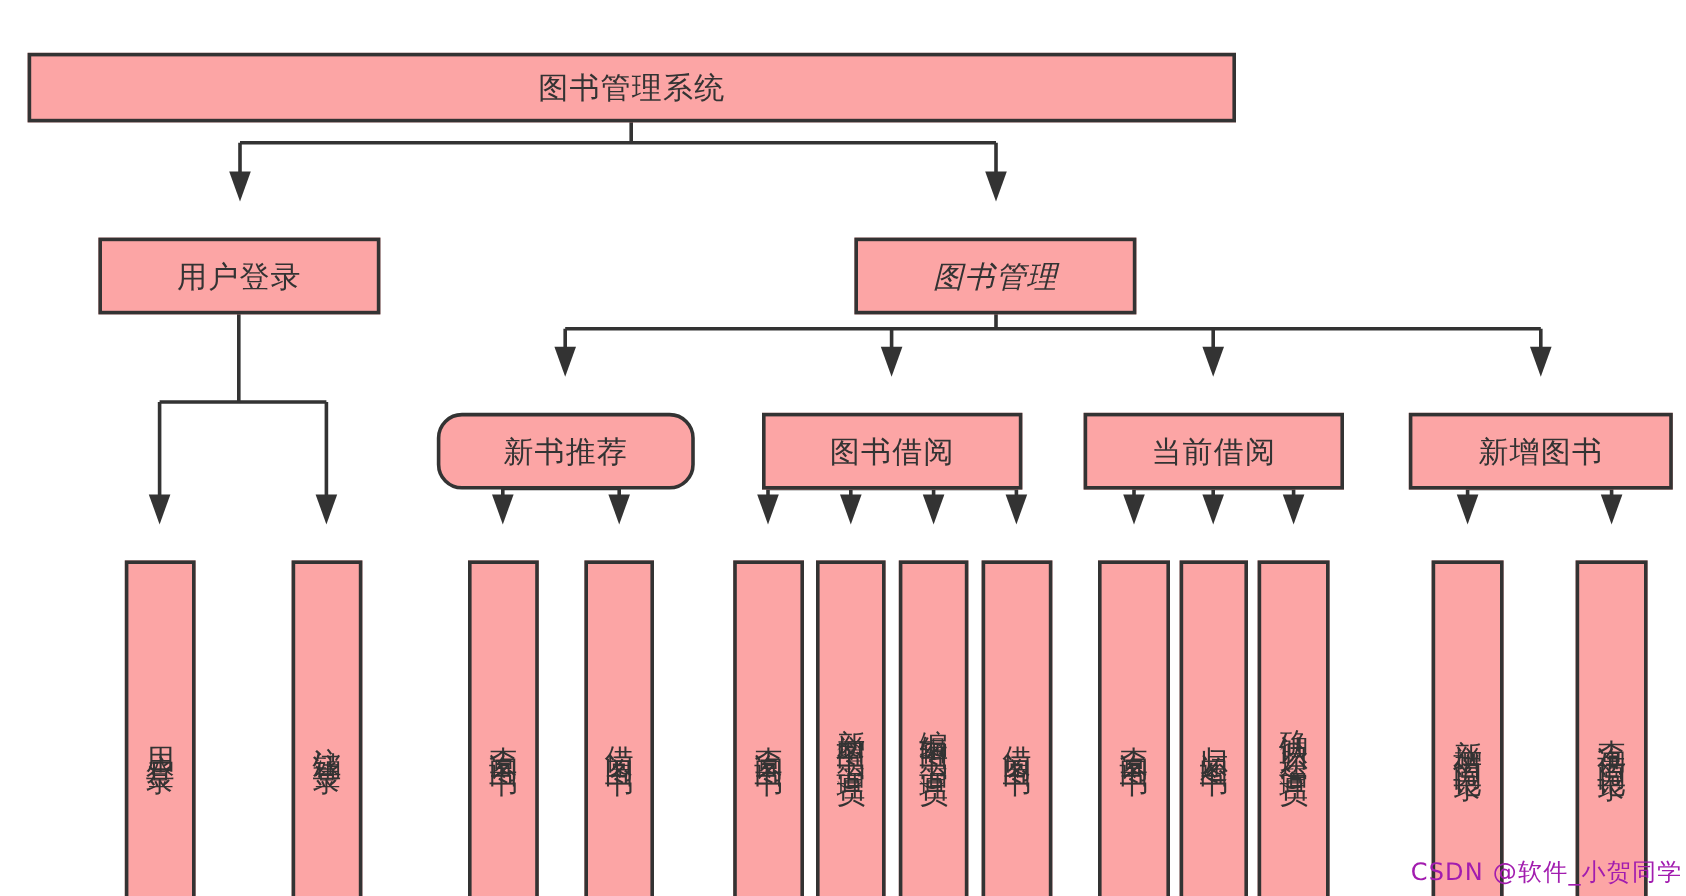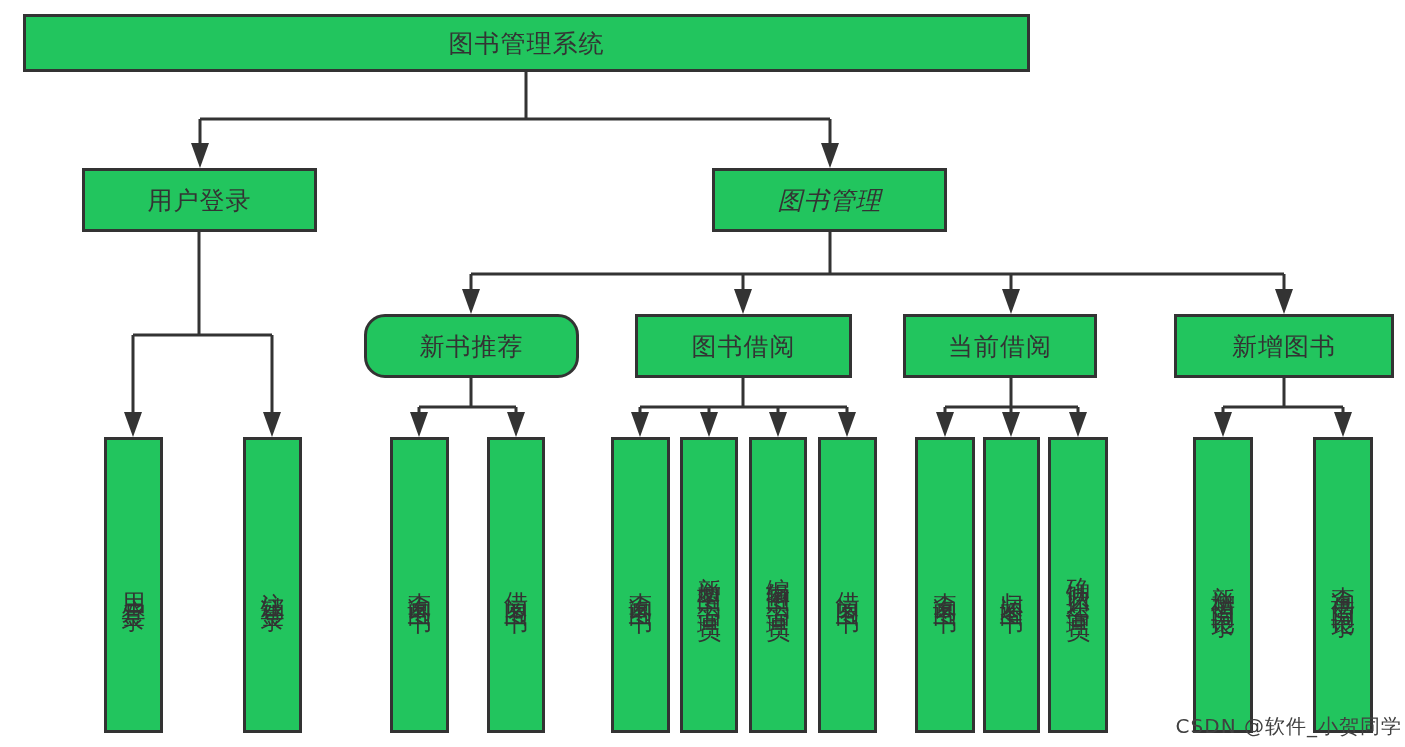--- a/index.html
+++ b/index.html
@@ -17,45 +17,46 @@
   }
   .connectors {
     position: absolute;
     left: 0; top: 0;
     width: 1405px; height: 747px;
   }
   .node {
     position: absolute;
     box-sizing: border-box;
     border: 3px solid #333333;
-    background: #22c55e;
+    background: #fca5a5;
     display: flex;
     align-items: center;
     justify-content: center;
     color: #333333;
+    margin-top: 30px;
   }
   .hlabel {
     font-size: 25px;
     letter-spacing: 1px;
     white-space: nowrap;
   }
   .leaf .vtext {
     writing-mode: vertical-rl;
     text-orientation: mixed;
     font-size: 24px;
     letter-spacing: 6px;
     line-height: 1;
     white-space: nowrap;
   }
   .watermark {
     position: absolute;
     right: 3px;
     bottom: 7px;
     font-size: 20px;
-    color: #404040;
+    color: #a21caf;
     letter-spacing: 1px;
     white-space: nowrap;
     z-index: 5;
   }
 </style>
 </head>
 <body>
 
 <div class="canvas">
 
@@ -109,21 +110,21 @@
   <div class="node" style="left:712px; top:168px; width:235px; height:64px;font-style:italic;">
     <span class="hlabel">图书管理</span>
   </div>
 
   <div class="node" style="left:364px; top:314px; width:215px; height:64px;border-radius:21px;">
     <span class="hlabel">新书推荐</span>
   </div>
   <div class="node" style="left:635px; top:314px; width:217px; height:64px;text-align:right;">
     <span class="hlabel">图书借阅</span>
   </div>
-  <div class="node" style="left:903px; top:314px; width:194px; height:64px;">
+  <div class="node" style="left:903px; top:314px; width:217px; height:64px;">
     <span class="hlabel">当前借阅</span>
   </div>
   <div class="node" style="left:1174px; top:314px; width:220px; height:64px;">
     <span class="hlabel">新增图书</span>
   </div>
 
   <div class="node leaf" style="left:104px; top:437px; width:59px; height:296px;">
     <span class="vtext">用户登录</span>
   </div>
   <div class="node leaf" style="left:243px; top:437px; width:59px; height:296px;">

